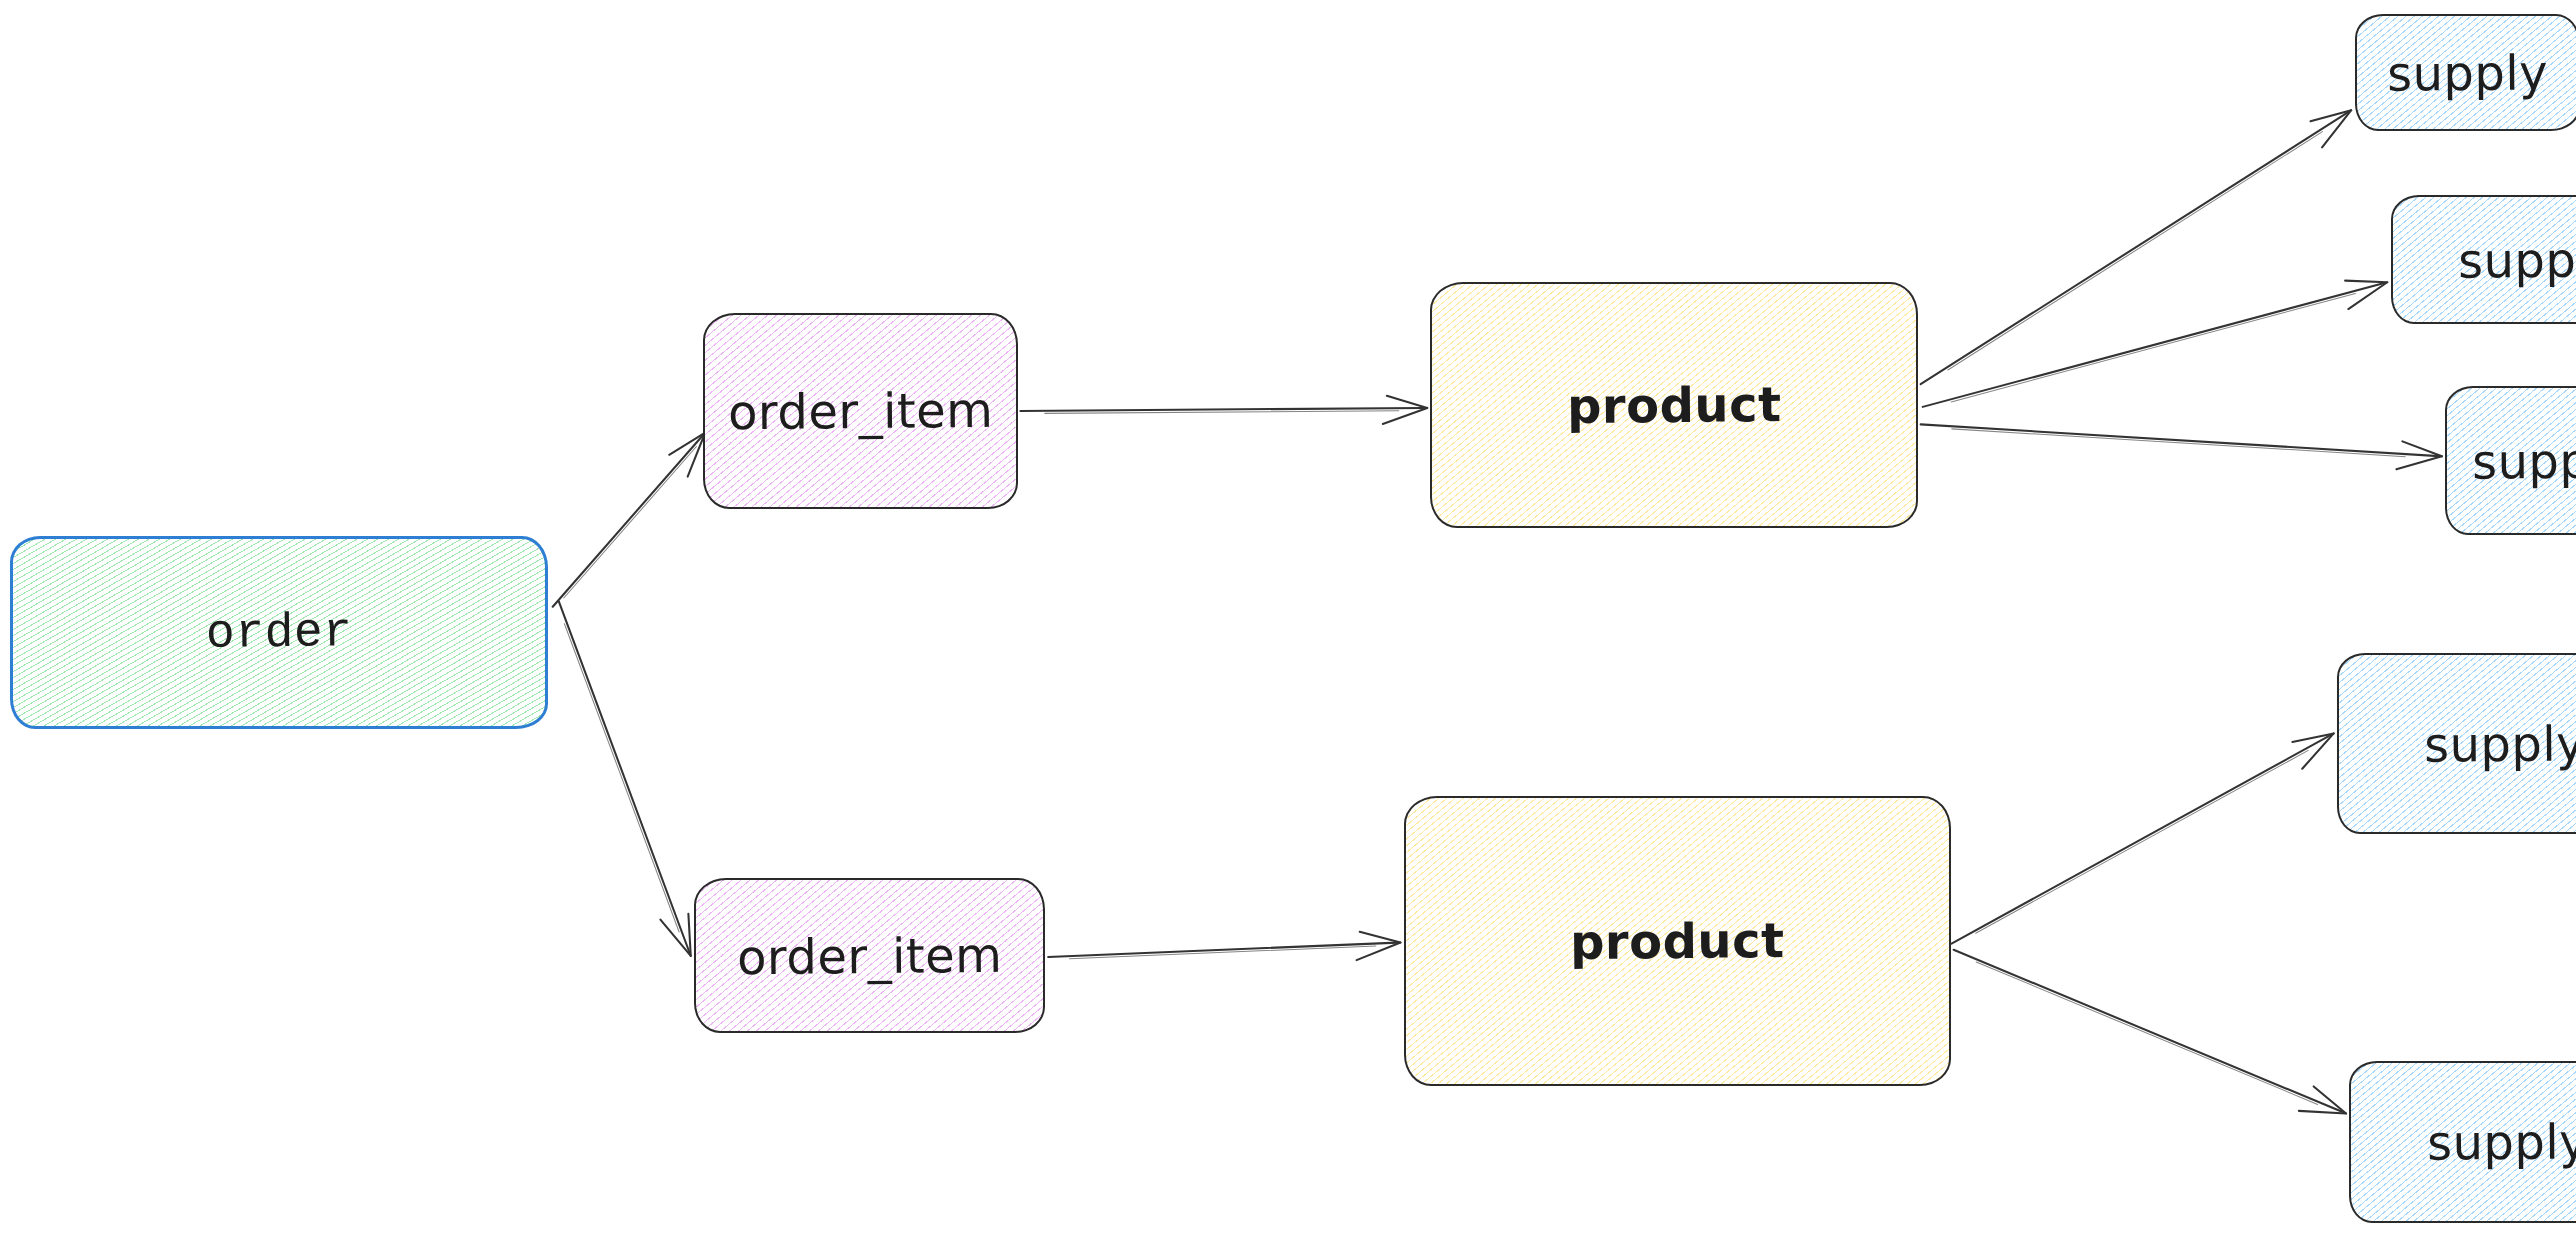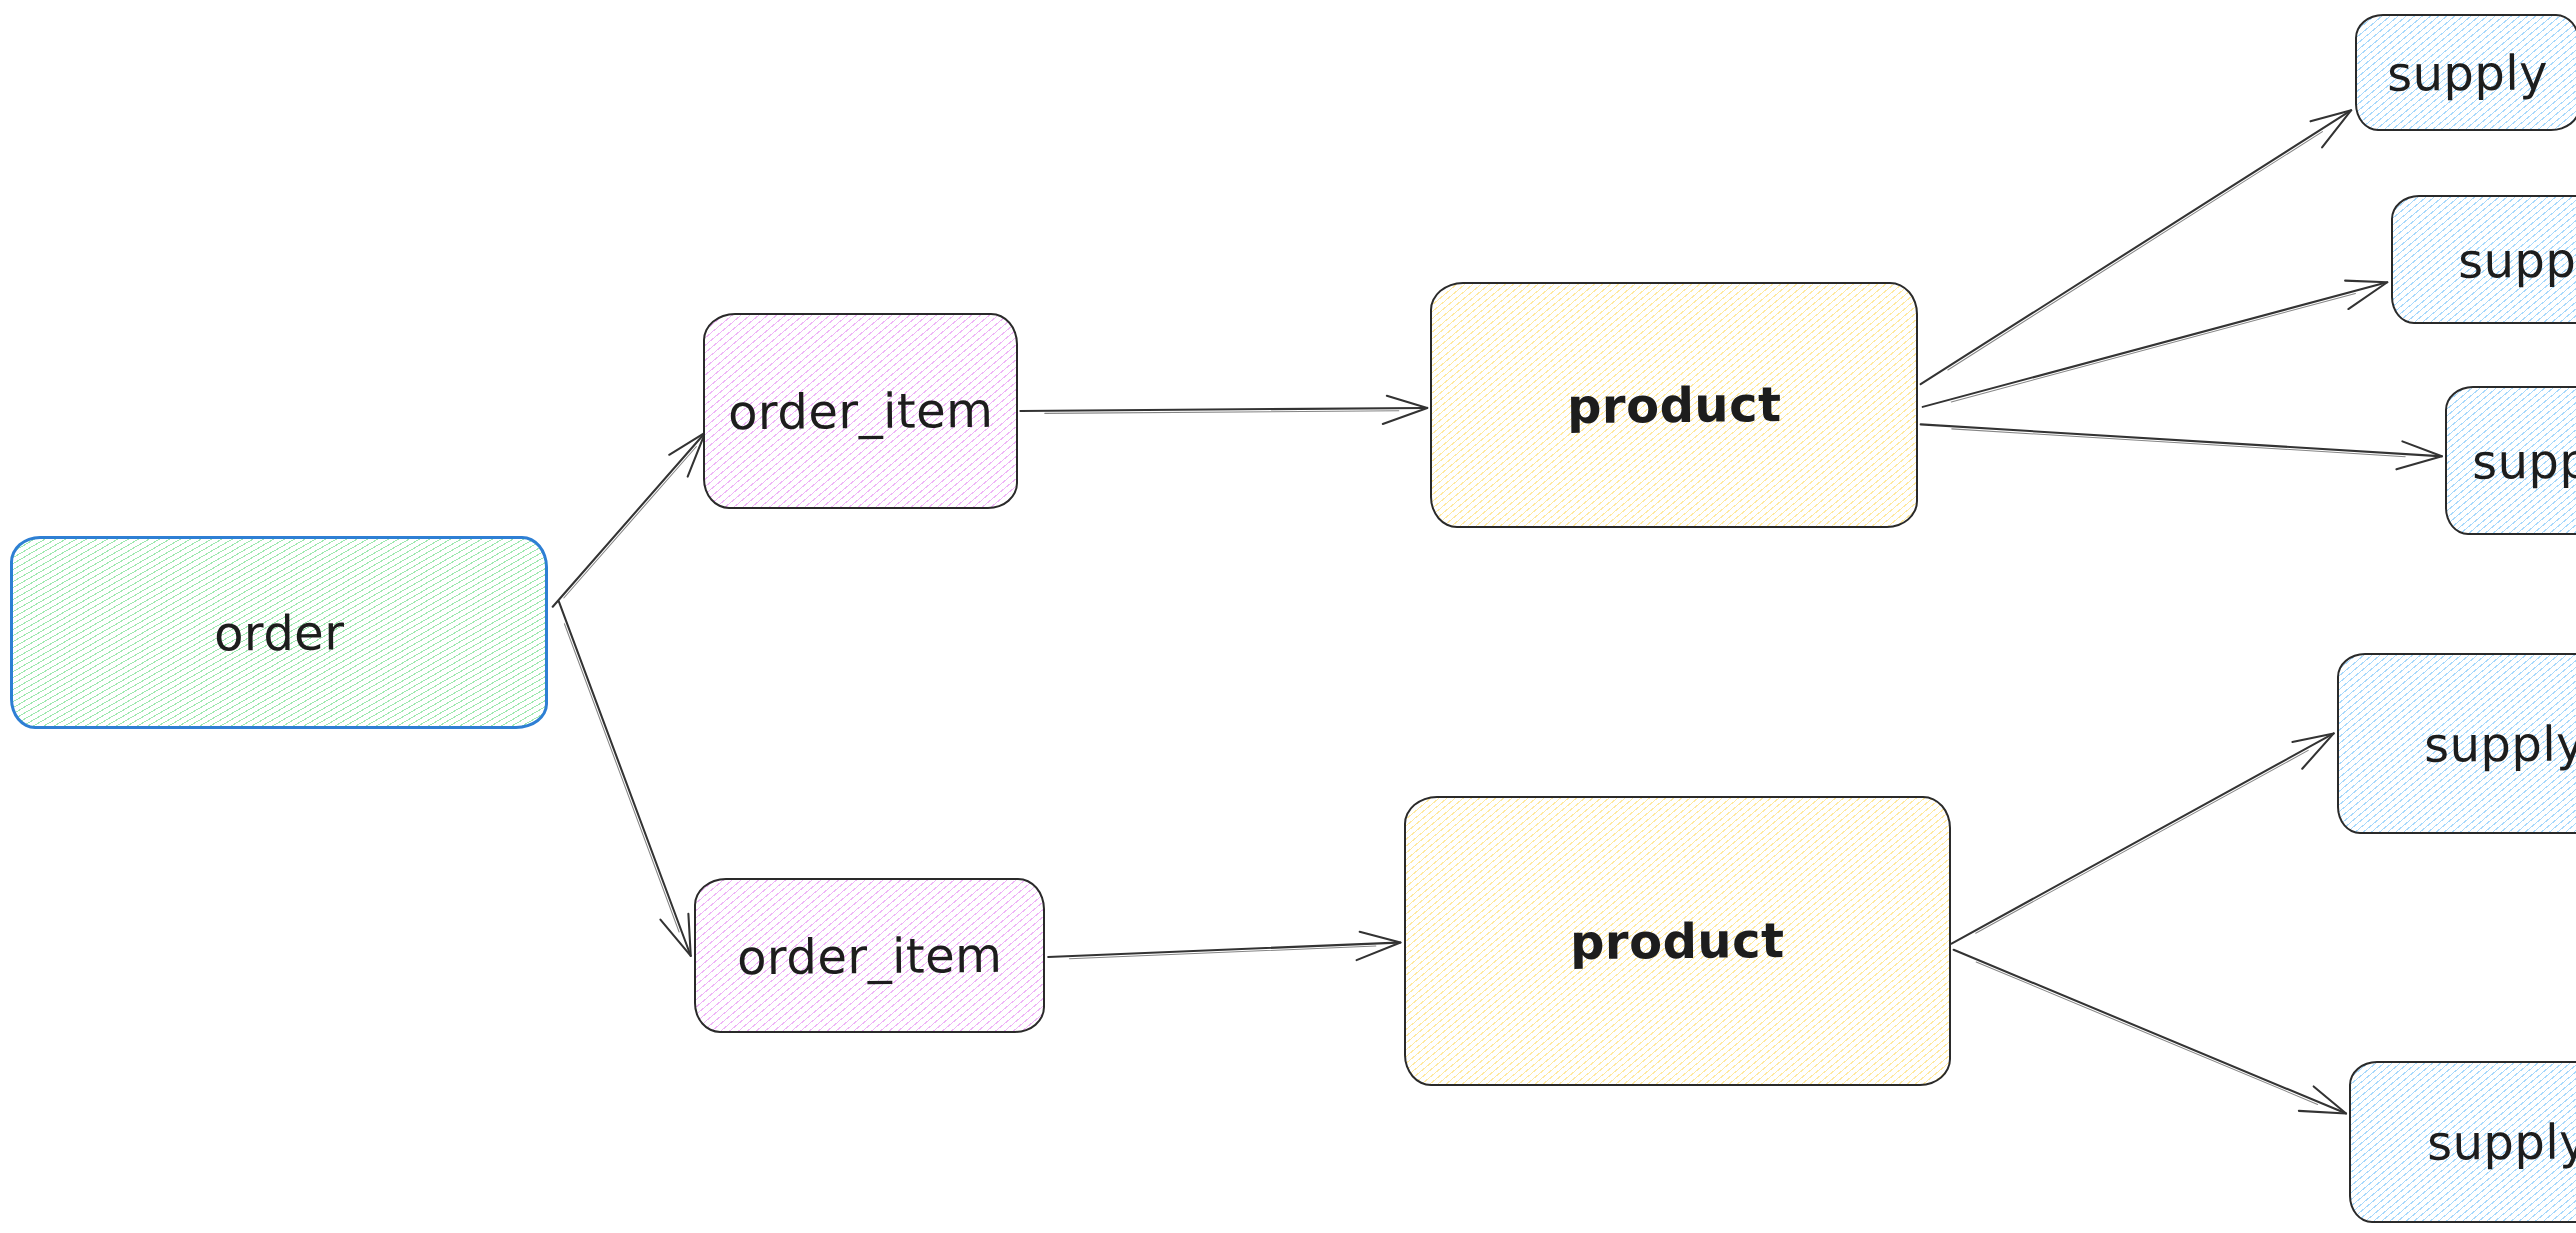--- a/index.html
+++ b/index.html
@@ -32,20 +32,21 @@
     letter-spacing: 0.5px;
     white-space: nowrap;
     transform: rotate(-0.5deg);
   }
   
   .green {
     border-color: #2e7fd4;
     border-width: 3.1px;
     border-radius: 30px 26px 32px 25px / 26px 31px 25px 30px;
     background-image: repeating-linear-gradient(150deg, #9fe8b0 0px, #9fe8b0 1px, transparent 1px, transparent 5.2px);
+    font-family: Liberation Mono, monospace;
   }
   .pink {
     border-radius: 32px 27px 30px 26px / 27px 31px 26px 30px;
     background-image: repeating-linear-gradient(140deg, #efb6f7 0px, #efb6f7 1px, transparent 1px, transparent 5.7px);
     text-align: right;
   }
   .yellow {
     border-radius: 33px 28px 31px 27px / 28px 32px 27px 31px;
     background-image: repeating-linear-gradient(140deg, #ffe9a0 0px, #ffe9a0 1px, transparent 1px, transparent 5.2px);
     font-weight: bold;

